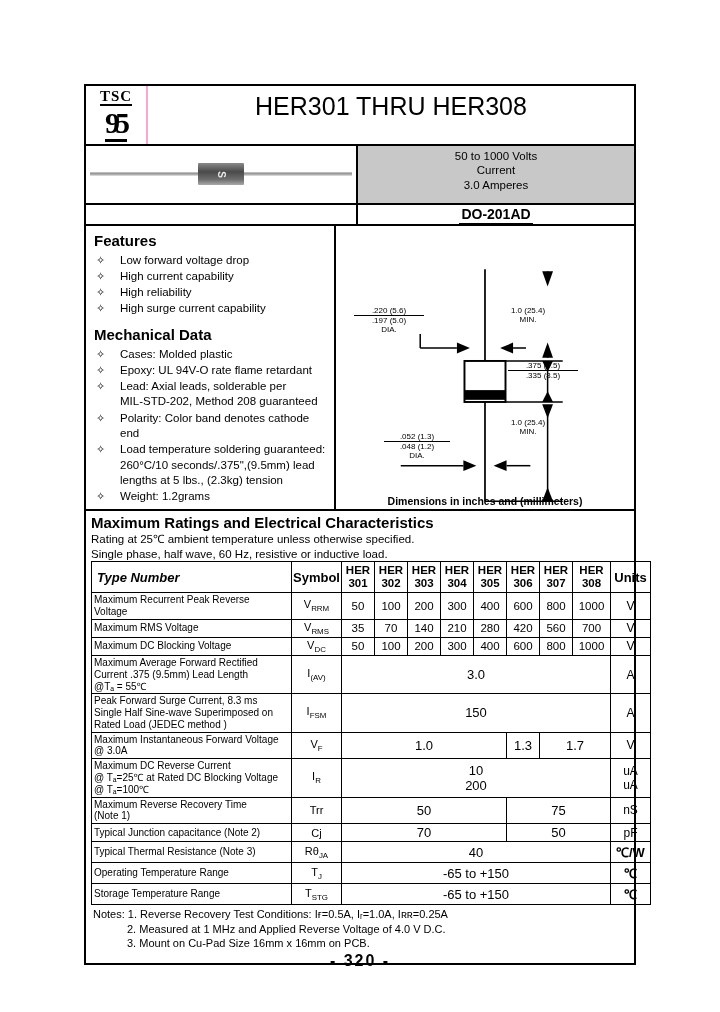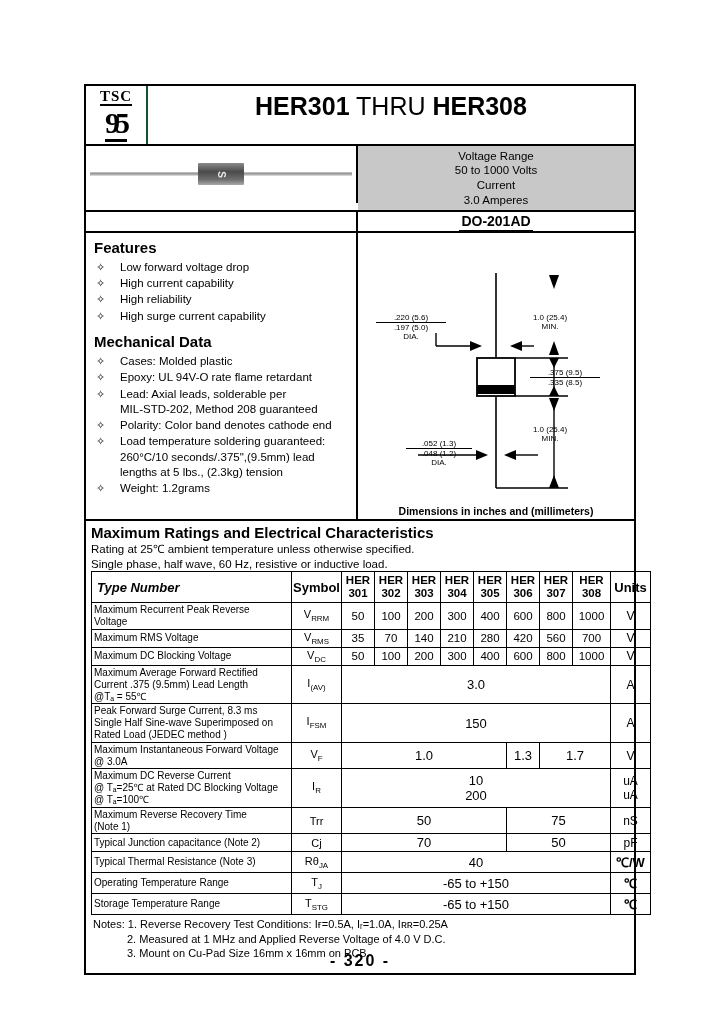--- a/index.html
+++ b/index.html
@@ -23,21 +23,21 @@
     background: #fff;
   }
 
   
   .hdr {
     display: flex;
     border-bottom: 2px solid #000;
   }
   .logo-cell {
     width: 62px;
-    border-right: 2px solid #14532d;
+    border-right: 2px solid #f9a8d4;
     display: flex;
     flex-direction: column;
     align-items: center;
     justify-content: center;
     padding: 3px 0 2px;
     box-sizing: border-box;
   }
   .logo-tsc {
     font-family: "Liberation Serif", serif;
     font-weight: bold;
@@ -60,21 +60,21 @@
   .title-cell {
     flex: 1;
     text-align: center;
     padding: 6px 0 4px;
   }
   .title-main {
     font-size: 25px;
     line-height: 1.12;
     white-space: nowrap;
   }
-  .title-main b { font-weight: bold; }
+  .title-main b { font-weight: normal; }
   .title-main .thru { font-weight: normal; }
   .title-sub {
     font-size: 17px;
     line-height: 1.2;
     margin-top: 1px;
     white-space: nowrap;
   }
 
   
   .band {
@@ -140,24 +140,24 @@
     line-height: 19px;
   }
   .pkg-right span { border-bottom: 2px solid #000; padding: 0 2px 1px; }
 
   
   .mid {
     display: flex;
     border-bottom: 2px solid #000;
   }
   .features {
-    width: 272px;
+    width: 250px;
     border-right: 2px solid #000;
     box-sizing: border-box;
-    padding: 6px 4px 22px 8px;
+    padding: 6px 4px 4px 8px;
   }
   .sec-h {
     font-size: 15px; font-weight: bold;
     margin: 0 0 4px 0;
   }
   .sec-h.second { margin-top: 9px; }
   .flist { list-style: none; margin: 0; padding: 0; }
   .flist li {
     font-size: 11.5px;
     line-height: 1.33;
@@ -266,21 +266,20 @@
     <div class="photo-cell">
       <div class="diode">
         <div class="lead l"></div>
         <div class="lead r"></div>
         <div class="body">
           <span class="glyph">S</span>
         </div>
       </div>
     </div>
     <div class="vbox">
-      <div>Voltage Range</div>
       <div>50 to 1000 Volts</div>
       <div>Current</div>
       <div>3.0 Amperes</div>
     </div>
   </div>
 
   <div class="pkg-row">
     <div class="pkg-left"></div>
     <div class="pkg-right"><span>DO-201AD</span></div>
   </div>

